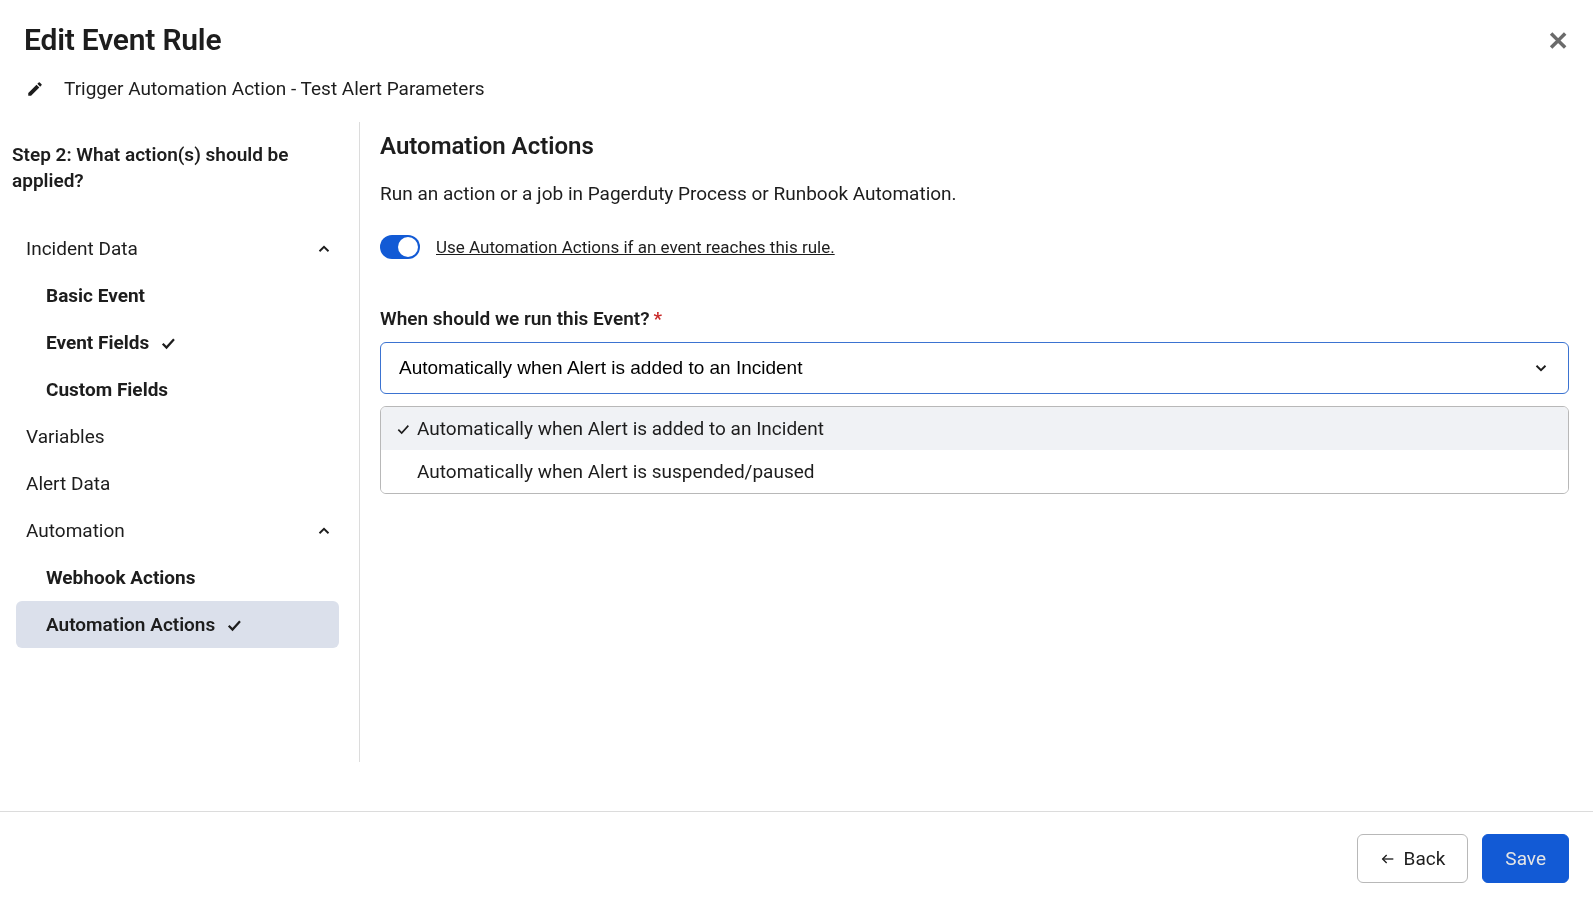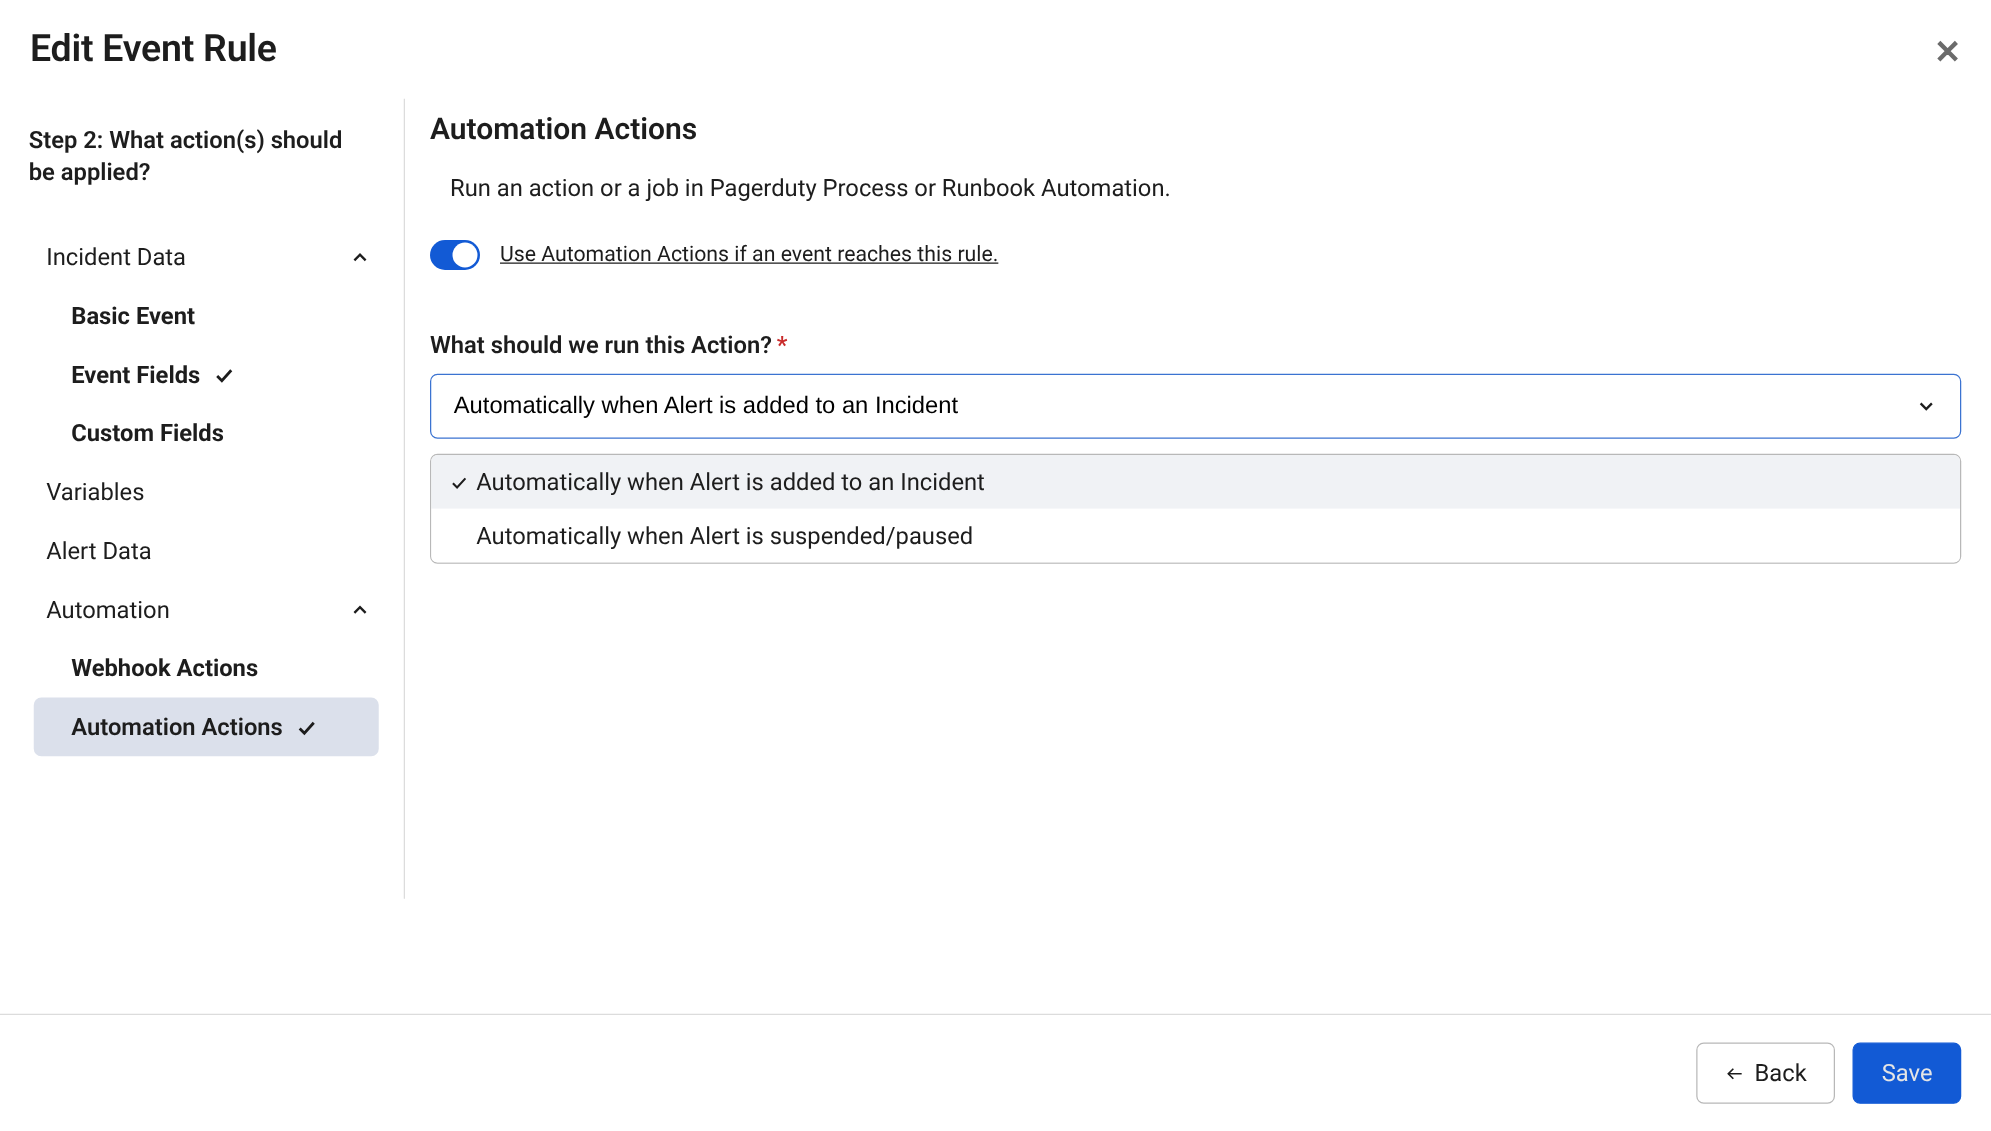--- a/index.html
+++ b/index.html
@@ -50,22 +50,22 @@
     color: #1d1d1d;
   }
 
   .content {
     display: flex;
     margin-top: 22px;
     height: 640px;
   }
 
   .sidebar {
-    width: 324px;
-    padding: 20px 12px 0 23px;
+    width: 360px;
+    padding: 20px 12px 0 12px;
     border-right: 1px solid #dcdcdc;
   }
   .step-label {
     font-size: 19px;
     font-weight: 600;
     line-height: 1.35;
     margin-bottom: 32px;
     padding-right: 30px;
   }
 
@@ -118,21 +118,20 @@
     padding: 10px 24px 0 20px;
   }
   .section-title {
     font-size: 24px;
     font-weight: 650;
     margin-bottom: 22px;
   }
   .section-desc {
     font-size: 19px;
     margin-bottom: 30px;
-    margin-left: 16px;
   }
   .toggle-row {
     display: flex;
     align-items: center;
     gap: 16px;
     margin-bottom: 48px;
   }
   .toggle {
     width: 40px;
     height: 24px;
@@ -248,20 +247,28 @@
   }
 </style>
 </head>
 <body>
 
 <div class="header">
   <h1 class="page-title">Edit Event Rule</h1>
   <button class="close-x">
     <span>✕</span>
   </button>
+  <div class="subtitle-row">
+    <span class="pencil-icon">
+      <svg viewBox="0 0 24 24" fill="currentColor">
+          <path d="M3 17.25V21h3.75l11-11.03-3.75-3.75L3 17.25zM20.71 7.04a1 1 0 0 0 0-1.41l-2.34-2.34a1 1 0 0 0-1.41 0l-1.83 1.83 3.75 3.75 1.83-1.83z"></path>
+        </svg>
+    </span>
+    <span class="subtitle-text">Trigger Automation Action - Test Alert Parameters</span>
+  </div>
 </div>
 
 <div class="content">
   <aside class="sidebar">
     <div class="step-label">Step 2: What action(s) should be applied?</div>
 
     <div class="nav-group-header">
       <span>Incident Data</span>
       <span class="chevron">
         <svg viewBox="0 0 24 24" fill="none" stroke="currentColor" stroke-width="2.5">
@@ -317,21 +324,21 @@
     <p class="section-desc">Run an action or a job in Pagerduty Process or Runbook Automation.</p>
 
     <div class="toggle-row">
       <button class="toggle">
         <span class="toggle-knob"></span>
       </button>
       <span class="toggle-label">Use Automation Actions if an event reaches this rule.</span>
     </div>
 
     <div class="field-label">
-      <span>What should we run this Action?</span><span class="req">*</span>
+      <span>When should we run this Event?</span><span class="req">*</span>
     </div>
 
     <button class="select-box">
       <span>Automatically when Alert is added to an Incident</span>
       <span class="chevron">
         <svg viewBox="0 0 24 24" fill="none" stroke="currentColor" stroke-width="2.5">
             <polyline points="6 9 12 15 18 9"></polyline>
           </svg>
       </span>
     </button>

